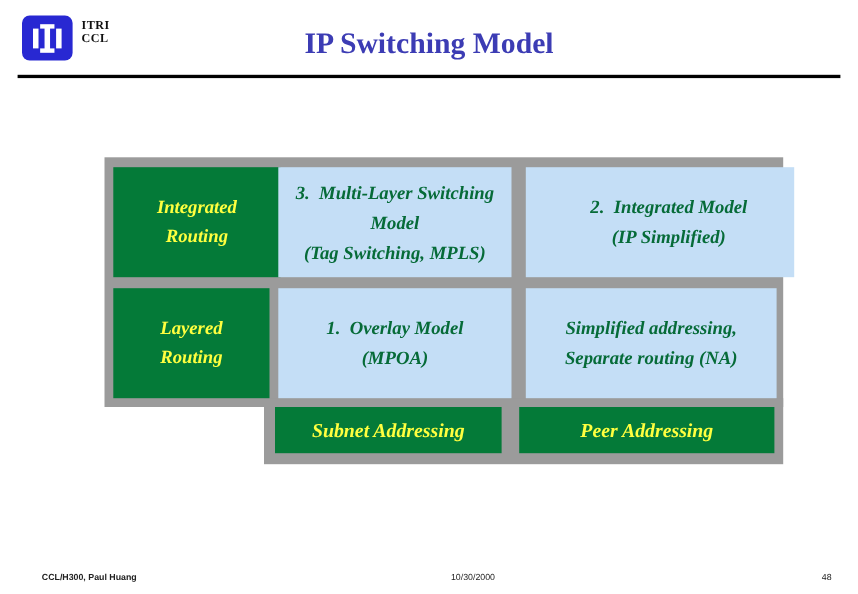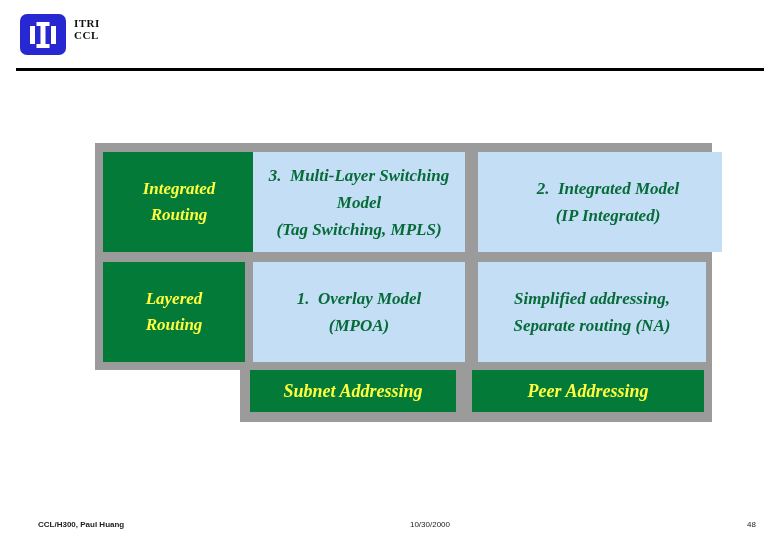--- a/index.html
+++ b/index.html
@@ -83,37 +83,38 @@
       <rect x="15.5" y="5" width="5" height="22" fill="#fff"></rect>
       <rect x="11.5" y="25" width="13" height="4" fill="#fff"></rect>
       <rect x="26" y="7" width="5" height="18" fill="#fff"></rect>
     </svg>
   </div>
   <div class="logo-text">
     <div>ITRI</div>
     <div>CCL</div>
   </div>
 
+  <h1 class="slide-title">IP Switching Model</h1>
   <div class="header-rule"></div>
 
   <div class="panel panel-main"></div>
   <div class="panel panel-bottom"></div>
 
   <div class="cell green-cell cell-label-r1">
     <span class="line">Integrated</span>
     <span class="line">Routing</span>
   </div>
   <div class="cell blue-cell cell-r1c1">
     <span class="line">3.  Multi-Layer Switching</span>
     <span class="line">Model</span>
     <span class="line">(Tag Switching, MPLS)</span>
   </div>
   <div class="cell blue-cell cell-r1c2">
     <span class="line">2.  Integrated Model</span>
-    <span class="line">(IP Integrated)</span>
+    <span class="line">(IP Simplified)</span>
   </div>
 
   <div class="cell green-cell cell-label-r2">
     <span class="line">Layered</span>
     <span class="line">Routing</span>
   </div>
   <div class="cell blue-cell cell-r2c1">
     <span class="line">1.  Overlay Model</span>
     <span class="line">(MPOA)</span>
   </div>

